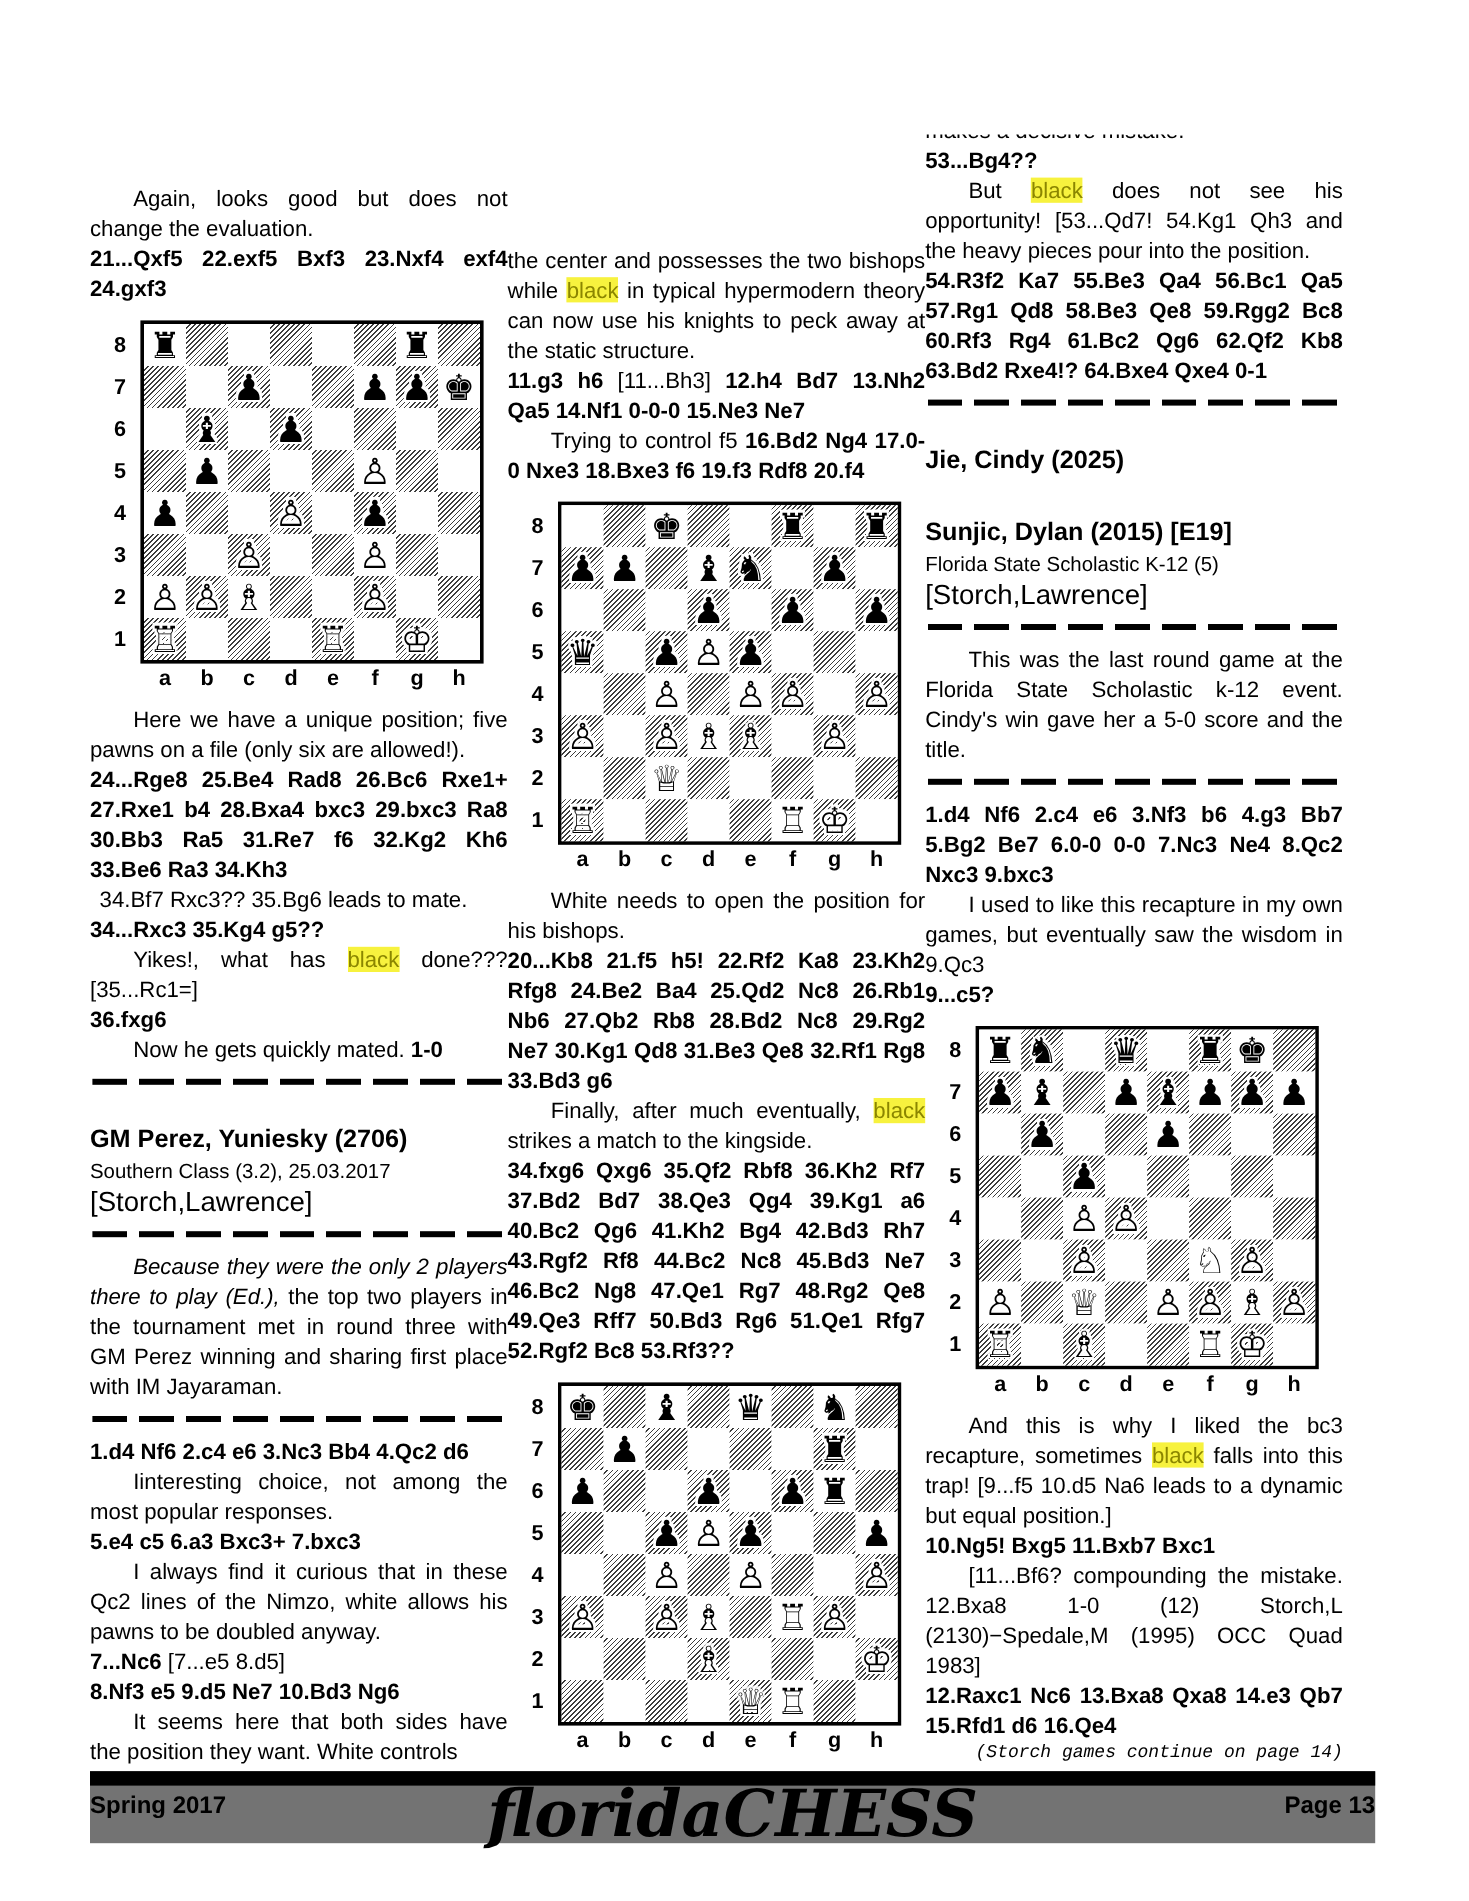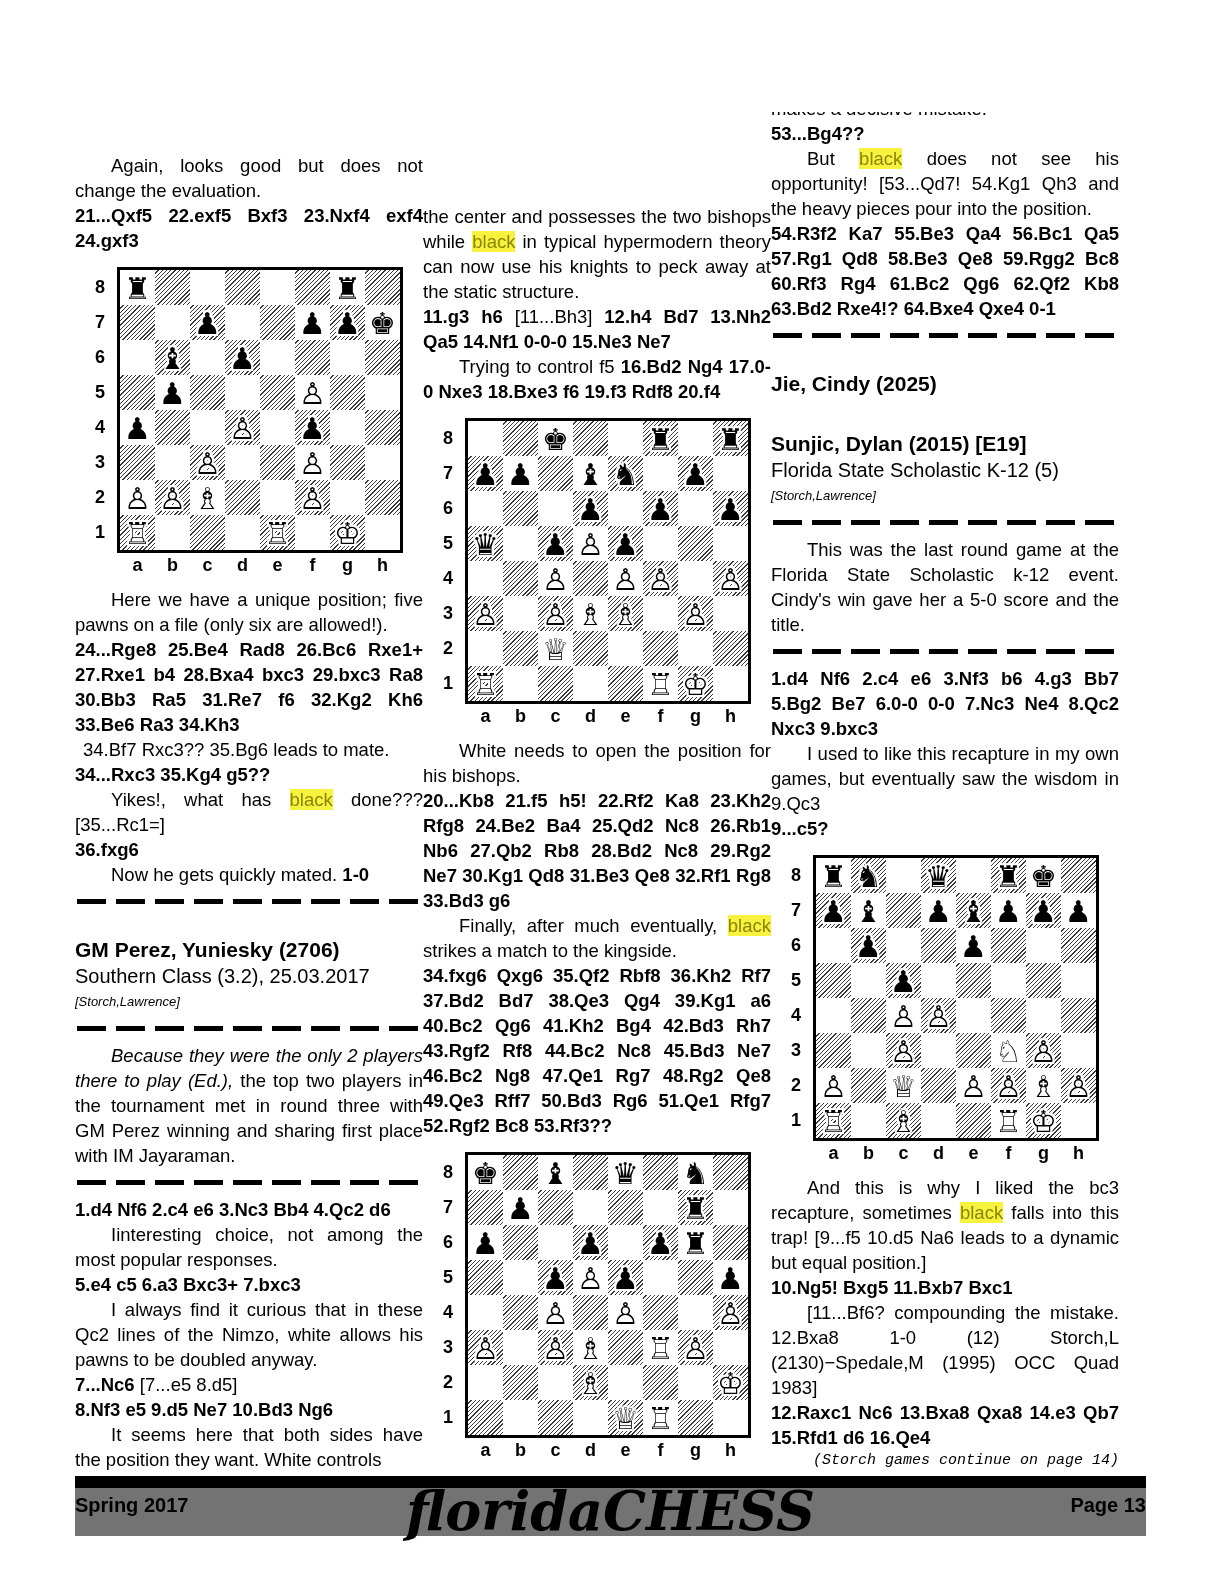--- a/index.html
+++ b/index.html
@@ -12,22 +12,22 @@
   .para.ind-sm{text-indent:8px;}
   .para.right{text-align:right;}
   .para.small{font-size:15px;line-height:22px;font-family:Liberation Mono, monospace;}
   .seg-n{font-weight:normal;font-style:normal;}
   .seg-b{font-weight:bold;}
   .seg-i{font-style:italic;}
   .seg-hl{background:var(--hl-bg,#f7f23e);color:var(--hl-tx,#8b8600);}
   .divider{height:5px;margin:12px 2px;background:repeating-linear-gradient(90deg,#000 0 29px,transparent 29px 39px);}
   .gamehead{margin:2px 0;}
   .gh-h{font-weight:bold;font-size:21px;line-height:28px;margin-top:32px;}
-  .gh-n{font-size:20px;line-height:25px;}
-  .gh-i{font-size:13px;line-height:25px;font-style:italic;}
+  .gh-n{font-size:17px;line-height:25px;}
+  .gh-i{font-size:23px;line-height:25px;}
   
   .board-wrap{margin:14px auto 10px;width:308px;}
   .board-inner{display:flex;}
   .rank-labels{display:flex;flex-direction:column;width:22px;padding-top:3px;}
   .rank-label{height:35px;line-height:35px;font-weight:bold;font-size:18px;}
   .board-grid{display:grid;grid-template-columns:repeat(8,35px);grid-template-rows:repeat(8,35px);
               border:3px solid #000;background:#fff;}
   .sq{width:35px;height:35px;overflow:hidden;}
   .sq.light{background:#fff;}
   .sq.dark{background:repeating-linear-gradient(135deg,#fff 0 2px,#3c3c3c 2px 3px);}

